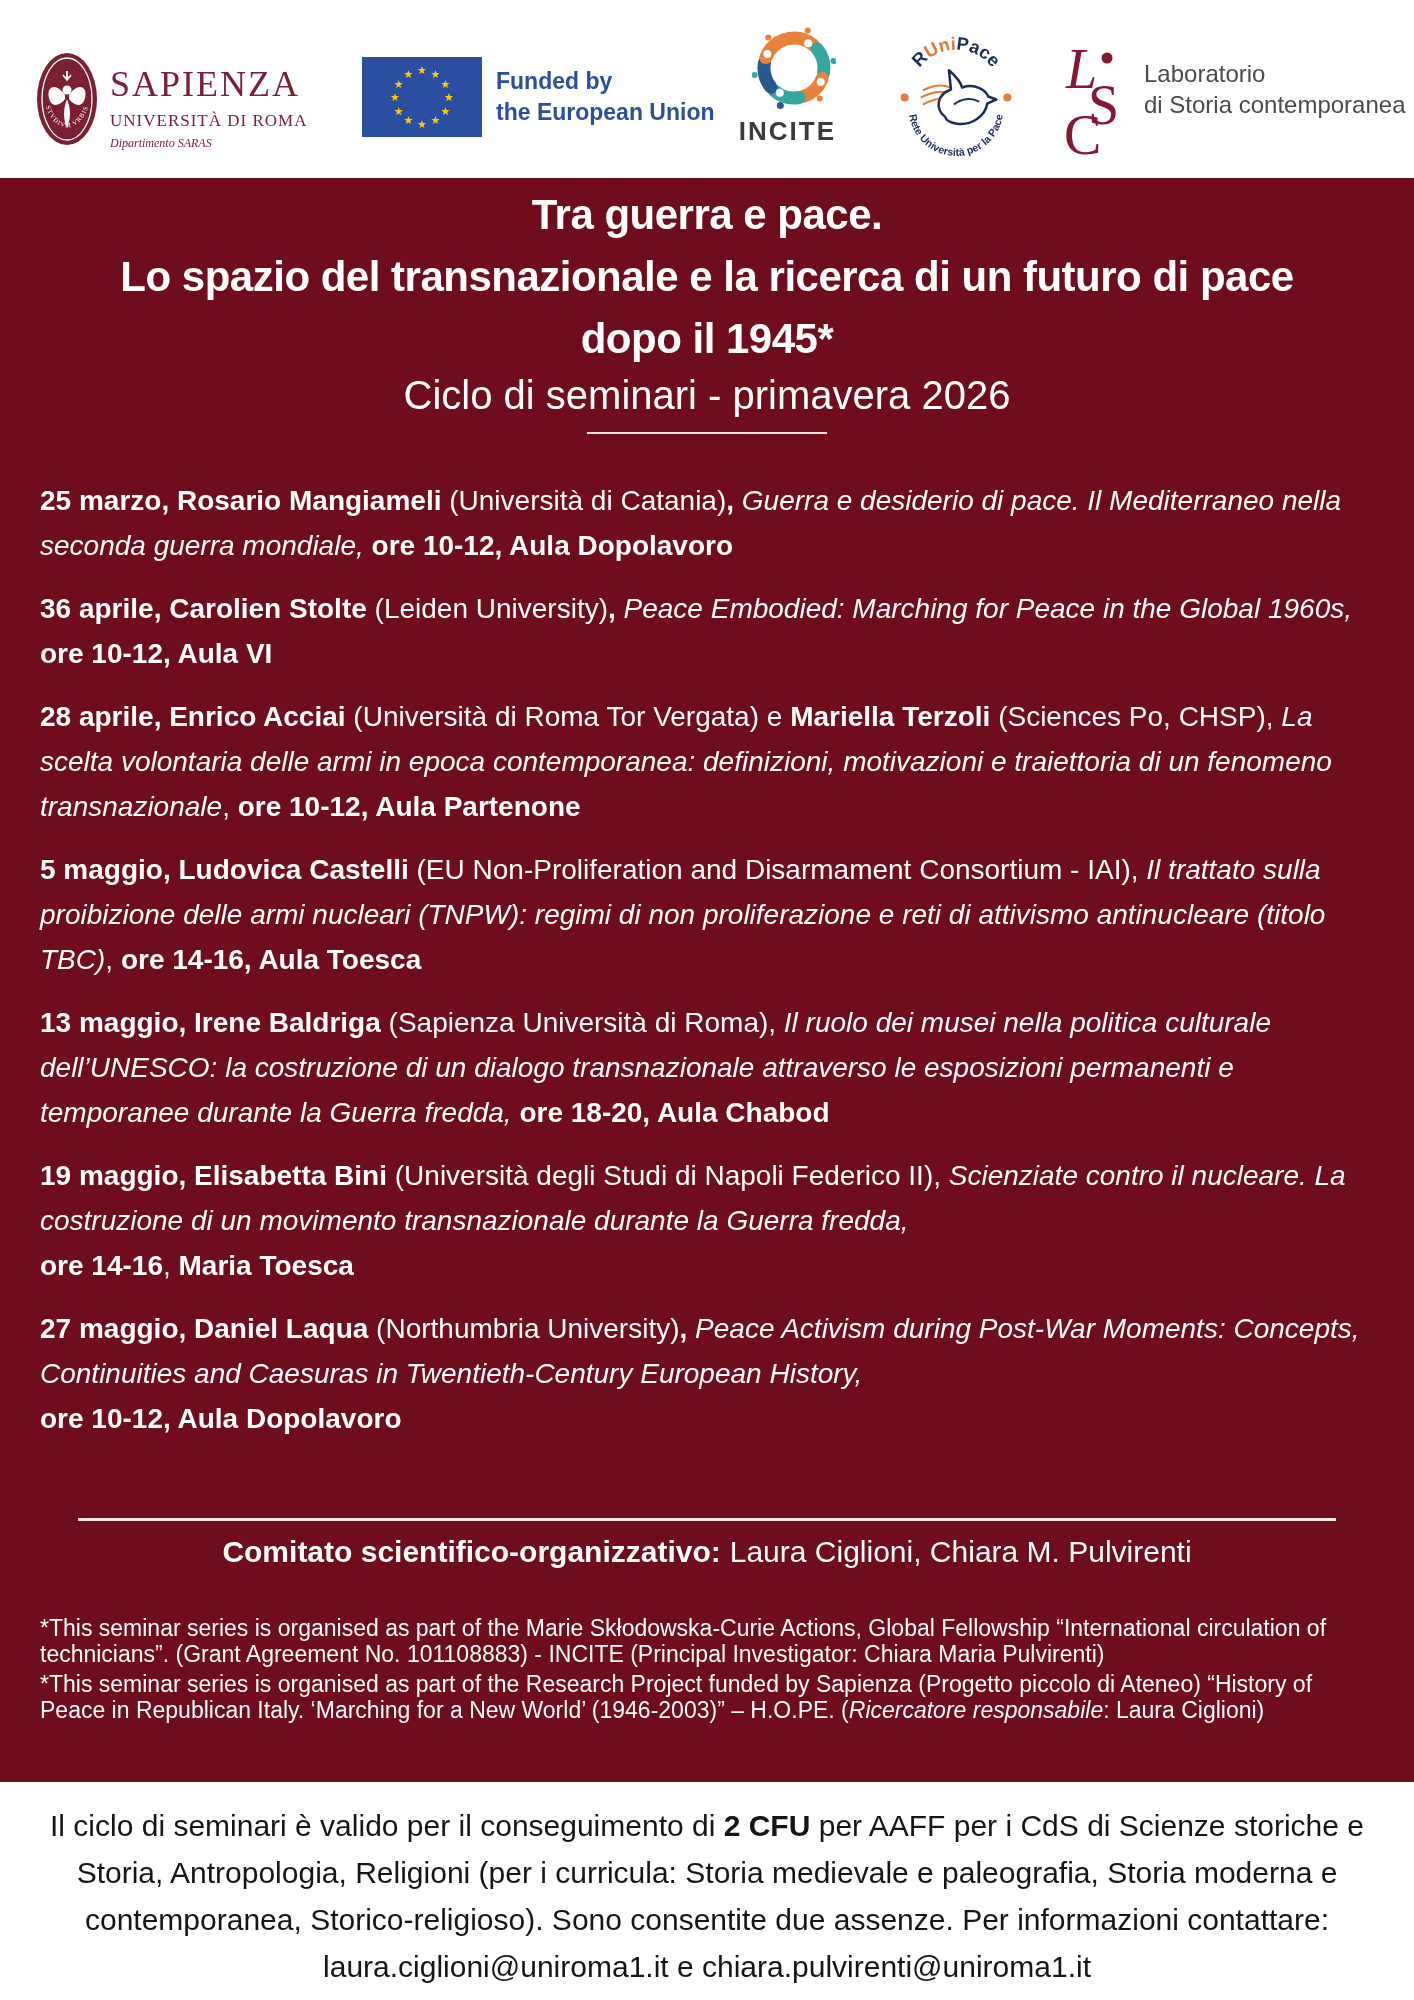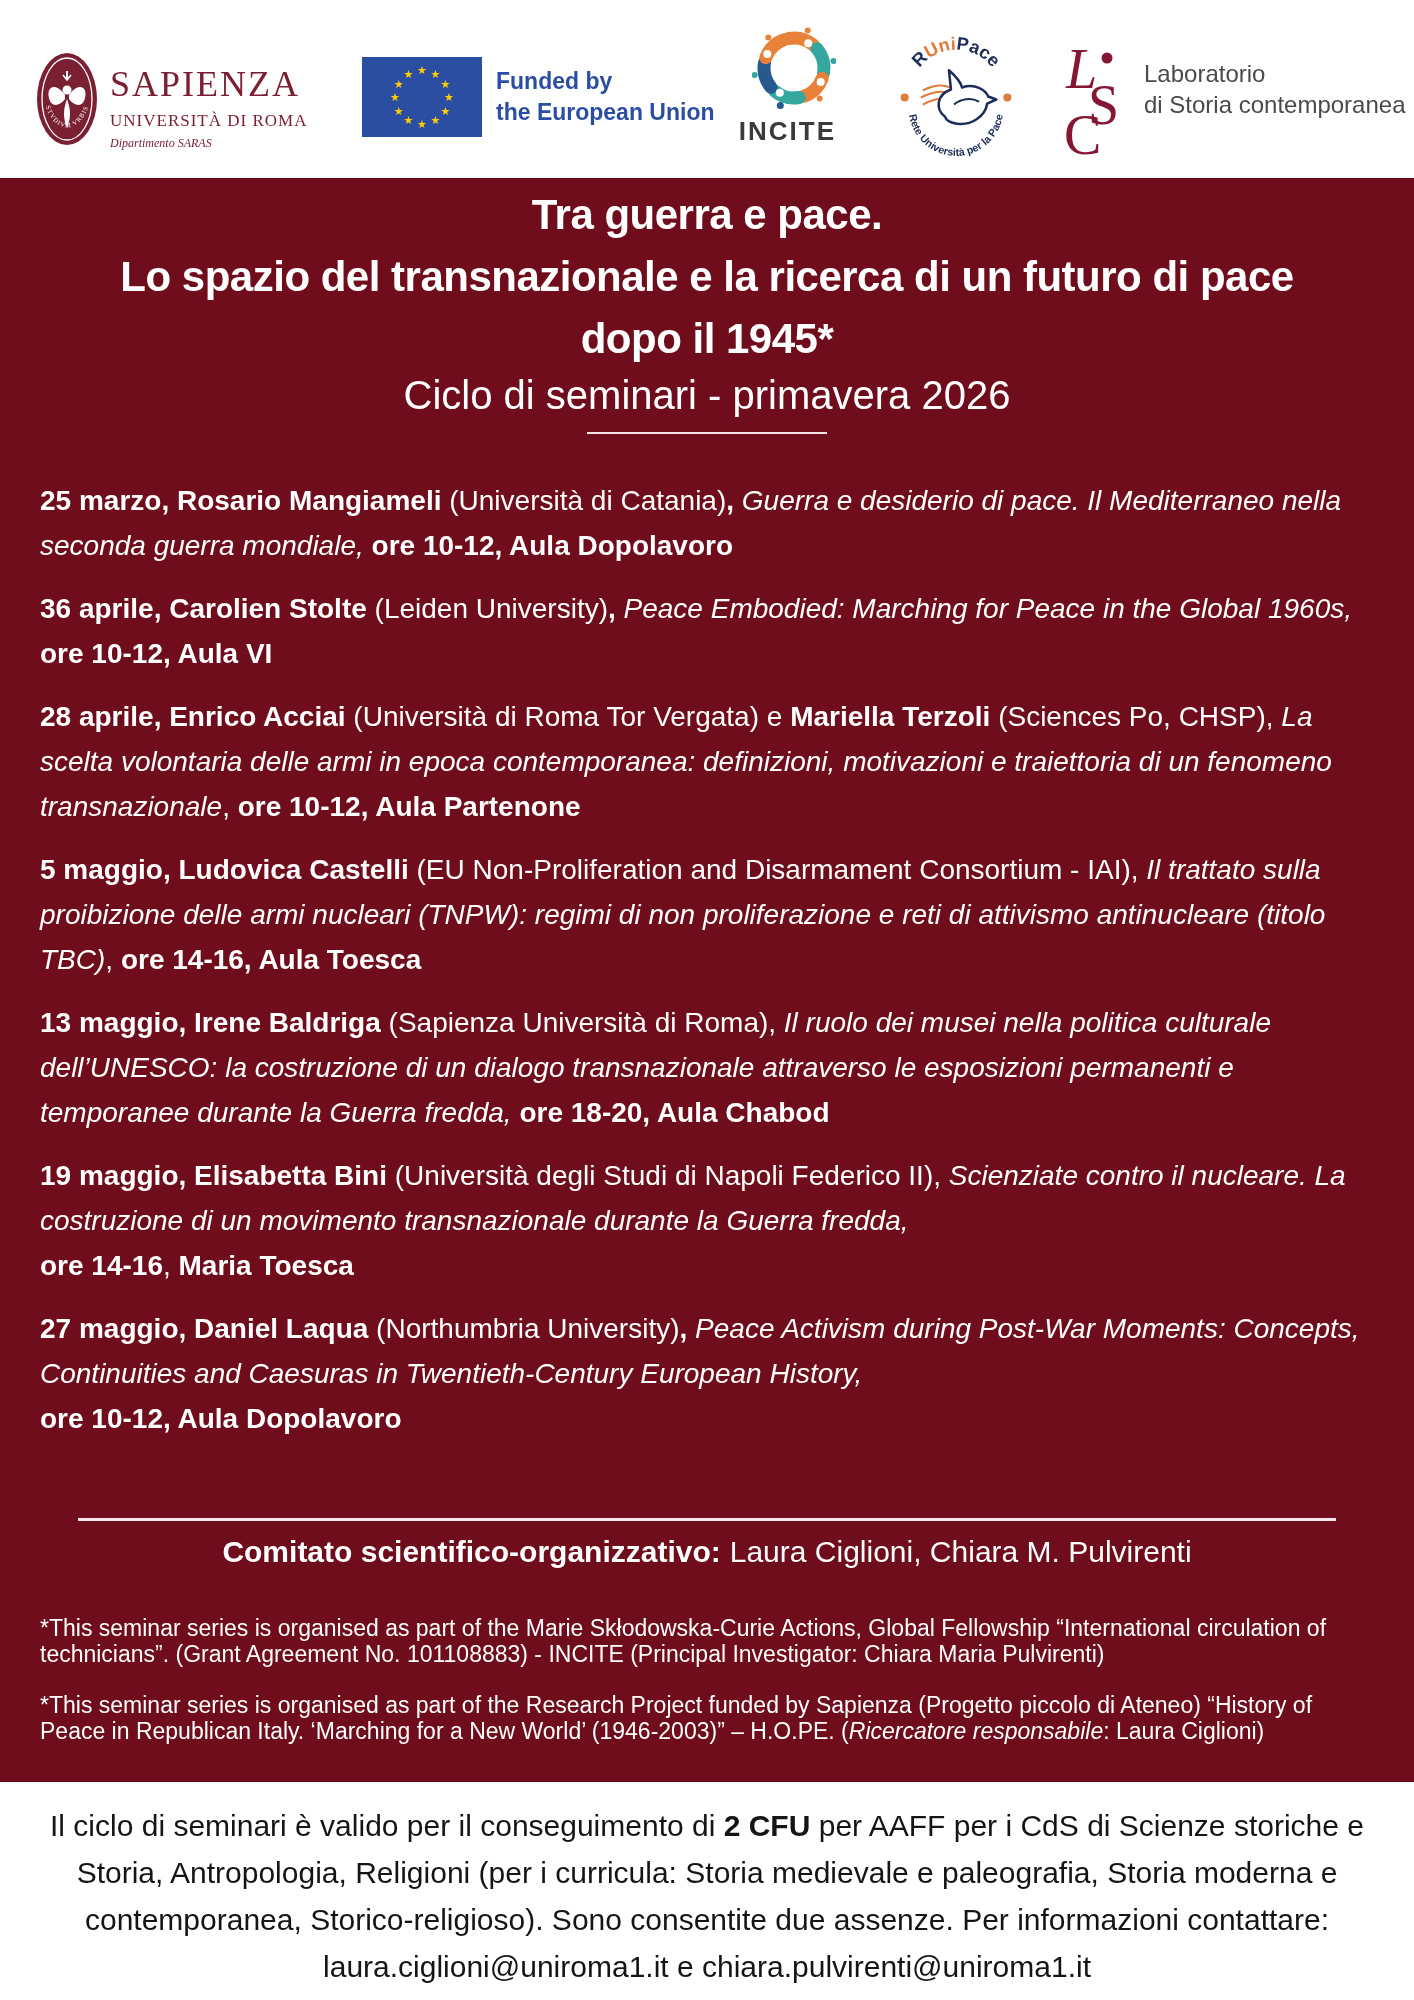--- a/index.html
+++ b/index.html
@@ -32,21 +32,21 @@
   .divider-small{width:240px;border-top:2px solid #efe3e6;margin:16px auto 0;height:0;}
   .seminar-list{margin-top:44px;}
   .entry{font-size:28px;line-height:45px;margin:0 0 18px;}
   .sg-b{font-weight:bold;}
   .sg-i{font-style:italic;}
   .divider-wide{width:1258px;border-top:3px solid #f3e9ec;margin:77px auto 0;height:0;}
   .committee{font-size:30px;line-height:46px;margin-top:8px;text-align:center;}
   .committee .sg-b{margin-right:9px;}
   .footnote{font-size:23px;line-height:26px;margin:0;}
   .fn1{margin-top:40px;}
-  .fn2{margin-top:25px;}
+  .fn2{margin-top:4px;}
   
   .footer{
     background:#ffffff;height:218px;box-sizing:border-box;
     padding:20px 28px 15px;text-align:center;font-size:30px;line-height:47px;color:#151515;
   }
 </style>
 </head>
 <body>
 
 <div class="poster">

